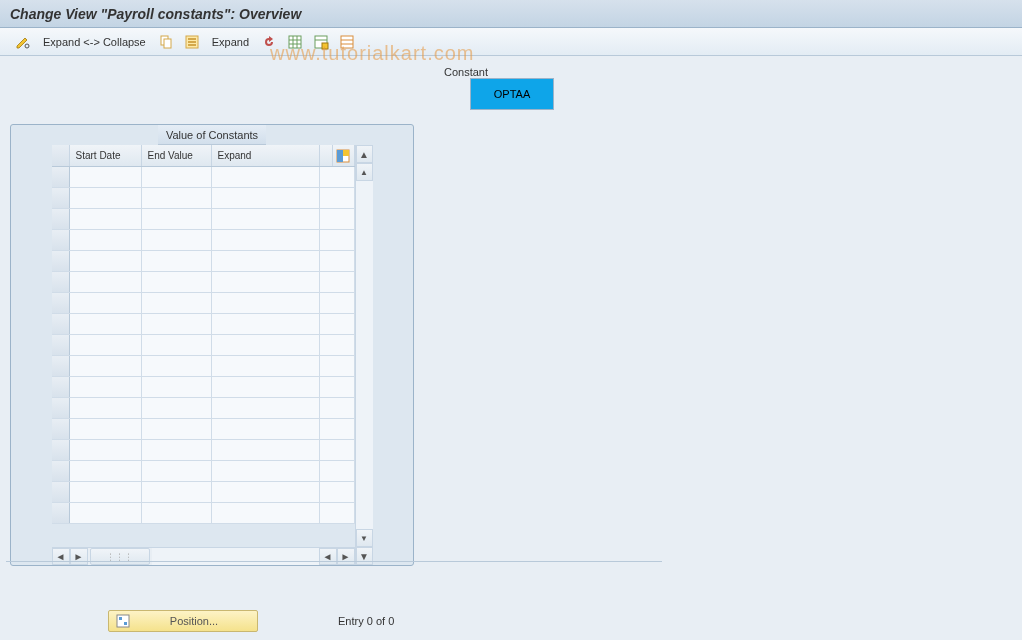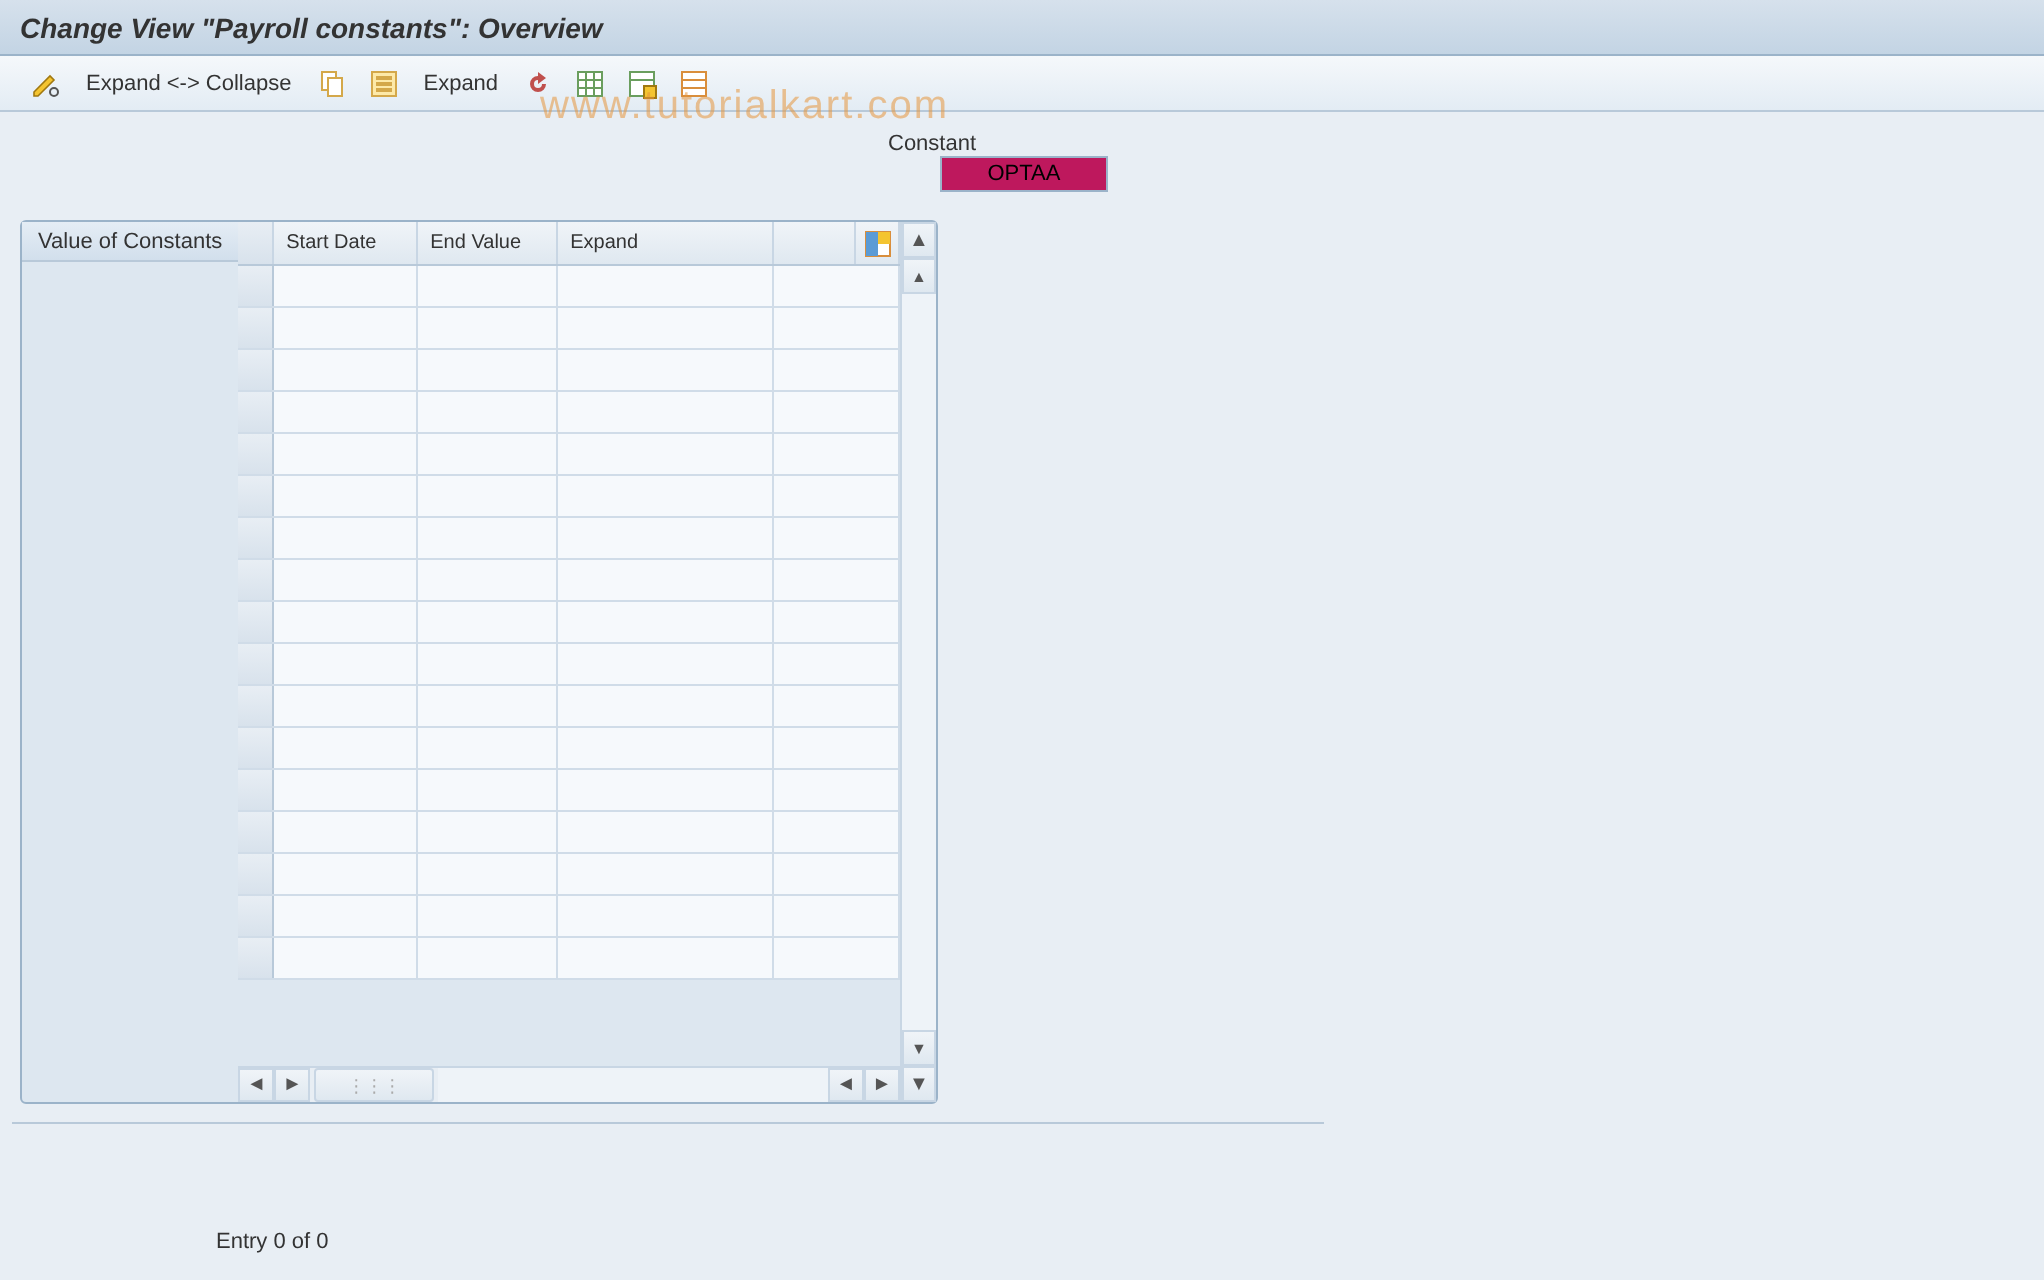--- a/index.html
+++ b/index.html
@@ -70,36 +70,37 @@
       padding-left: 2px;
       flex-direction: column;
     }
     .field-label {
       color: #333;
       width: 136px;
       font-size: 11px;
     }
     .field-value {
       border: 1px solid #9bb3c9;
-      background: #be185d;
+      background: #0ea5e9;
       padding: 2px 23px;
       min-width: 50px;
       font-size: 11px;
-      height: 18px;
+      height: 32px;
       display: inline-flex;
       align-items: center;
     }
     .table-panel {
       border: 1px solid #9bb3c9;
       background: #dde7f0;
-      width: 459px;
+      width: 404px;
       height: 442px;
       border-radius: 3px;
       display: flex;
-      flex-direction: row;
+      flex-direction: column;
+      align-items: center;
     }
     .panel-header {
       background: linear-gradient(#e5edf5, #d2dfec);
       border-bottom: 1px solid #b8c9d9;
       padding: 3px 8px;
       font-size: 11px;
       color: #333;
       height: 20px;
       display: flex;
       align-items: center;
@@ -505,16 +506,26 @@
         <div class="vscroll-track"></div>
         <div class="vscroll-btn" style="font-size:8px;">▼</div>
         <div class="vscroll-btn">▼</div>
       </div>
     </div>
   </div>
   <div class="bottom-border"></div>
 </div>
 
 <div class="footer">
+  <div class="position-btn">
+    <span class="icon">
+      <svg width="14" height="14" viewBox="0 0 14 14">
+          <rect x="1" y="1" width="12" height="12" fill="#fff" stroke="#888"></rect>
+          <rect x="3" y="3" width="3" height="3" fill="#5b9bd5"></rect>
+          <rect x="8" y="8" width="3" height="3" fill="#5b9bd5"></rect>
+        </svg>
+    </span>
+    <span class="position-btn-text">Position...</span>
+  </div>
   <span class="entry-text">Entry 0 of 0</span>
 </div>
 
 <div class="watermark">www.tutorialkart.com</div>
 
 </body></html>

